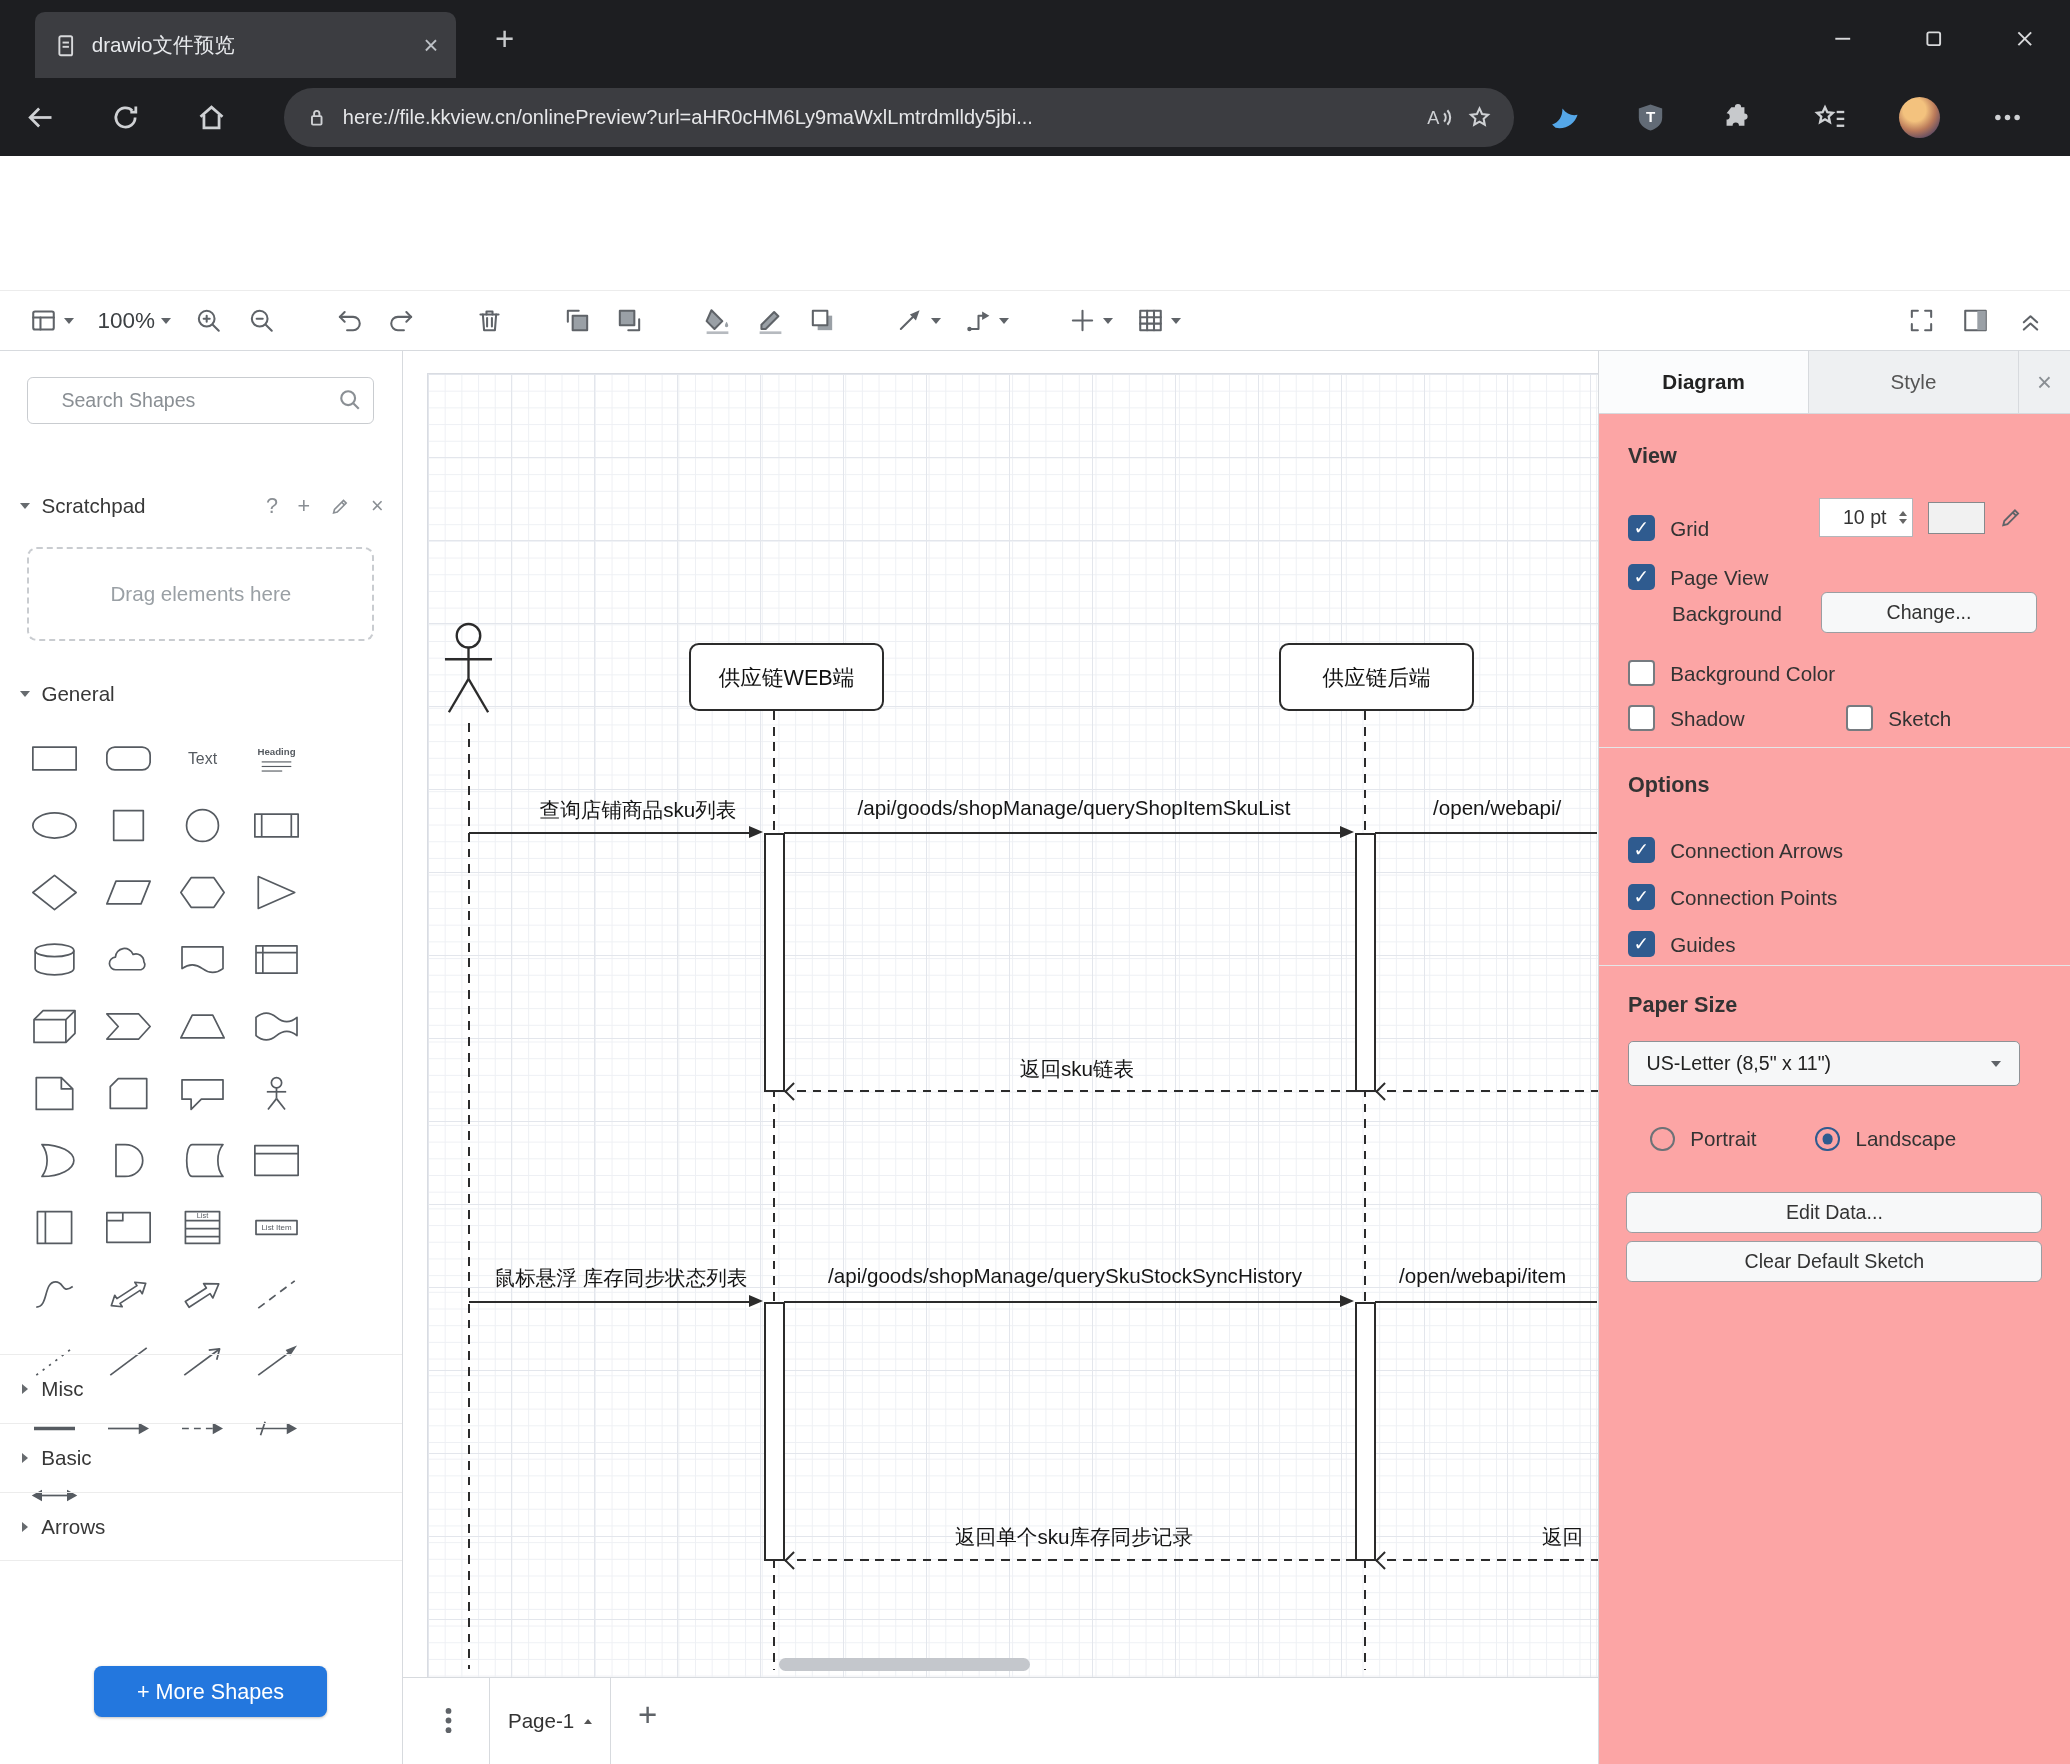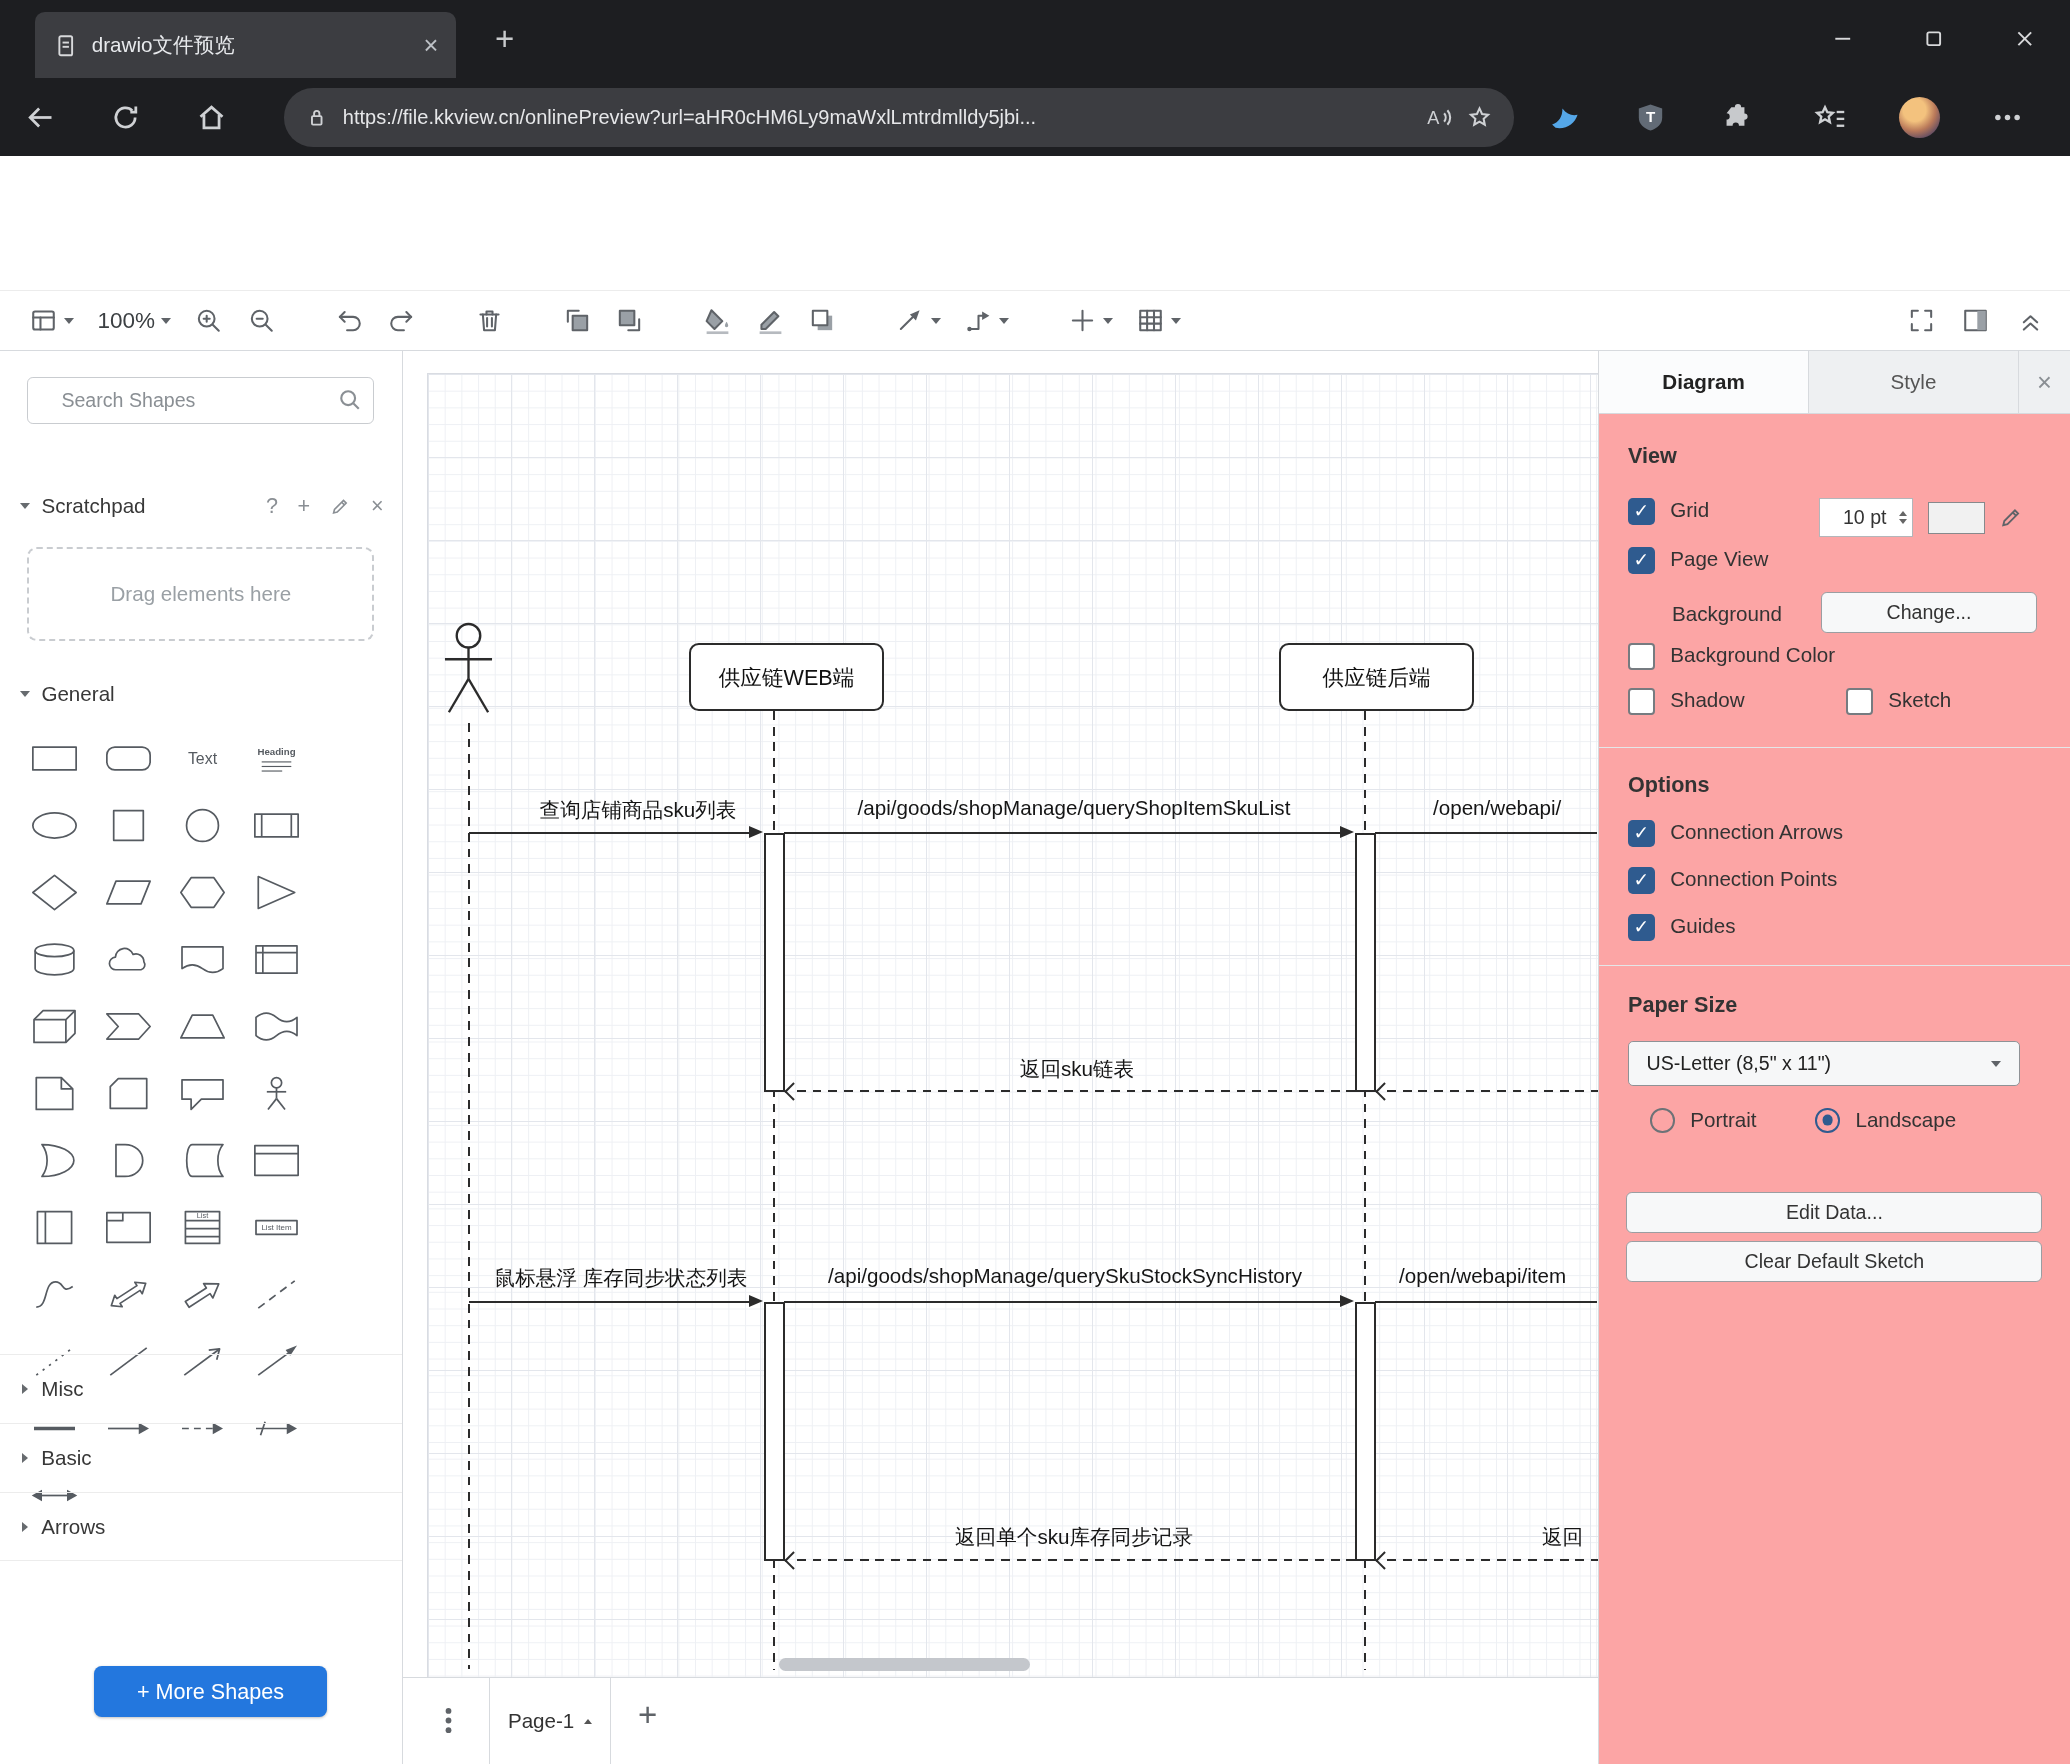--- a/index.html
+++ b/index.html
@@ -119,21 +119,21 @@
   
   .rightpanel { position:absolute; left:1598px; top:351px; width:472px; height:1413px; background:#fca5a5;
                 border-left:1px solid #d7dade; }
   .rp-tabs { position:absolute; left:0; top:0; width:100%; height:63px; display:flex; background:#eef0f2;
              border-bottom:1px solid #d7dade; }
   .rp-tab { width:210px; display:flex; align-items:center; justify-content:center; font-size:20.6px; color:#555; }
   .rp-tab.active { background:#fbfcfd; color:#222; font-weight:bold; border-right:1px solid #d7dade; }
   .rp-tab.inactive { border-right:1px solid #d7dade; }
   .rp-close { flex:1; display:flex; align-items:center; justify-content:center; color:#8a8f94; font-size:25.5px; }
   .rp-h { position:absolute; left:29px; font-size:21.6px; font-weight:bold; color:#333; }
-  .rp-row { position:absolute; left:29px; height:43px; display:flex; align-items:flex-start; gap:15.7px; }
+  .rp-row { position:absolute; left:29px; height:43px; display:flex; align-items:flex-end; gap:15.7px; }
   .rp-label { font-size:20.6px; color:#333; }
   .cb { width:26.5px; height:26.5px; flex:none; }
   .cb.on { background:#2f5b8f; border-radius:4.9px; color:#fff; display:flex; align-items:center;
            justify-content:center; font-size:18.6px; }
   .cb.on::after { content:"✓"; }
   .cb.off { background:#fff; border:2px solid #767b80; border-radius:3.9px; }
   .gridsize { position:absolute; left:220px; top:147px; width:94px; height:39px; border:1px solid #b3b6ba;
               background:#fff; display:flex; align-items:center; justify-content:flex-end;
               padding-right:25.5px; font-size:19.6px; color:#333; }
   .stepper { position:absolute; right:4.9px; top:50%; transform:translateY(-50%); display:flex;
@@ -211,21 +211,21 @@
       <svg width="33" height="33" viewBox="0 0 24 24" fill="none" stroke="#cfd1d4" stroke-width="2">
           <path d="M4 11.5 L12 4.5 l8 7"></path>
           <path d="M6.5 10 V19.5 h11 V10"></path>
         </svg>
     </div>
     <div class="pill">
       <svg width="25.5" height="25.5" viewBox="0 0 24 24" fill="none" stroke="#cfd1d4" stroke-width="1.8">
           <rect x="7.5" y="10.5" width="9" height="8" rx="1"></rect>
           <path d="M9.5 10.5 V8 a2.5 2.5 0 0 1 5 0 v2.5"></path>
         </svg>
-      <span class="url-text">https://file.kkview.cn/onlinePreview?url=aHR0cHM6Ly9maWxlLmtrdmlldy5jbi...</span>
+      <span class="url-text">here://file.kkview.cn/onlinePreview?url=aHR0cHM6Ly9maWxlLmtrdmlldy5jbi...</span>
       <svg width="29" height="29" viewBox="0 0 24 24" fill="none" stroke="#cfd1d4" stroke-width="1.7">
           <text x="3.5" y="17.5" font-size="15" fill="#cfd1d4" stroke="none">A</text>
           <path d="M17.5 8.5 a5.5 5.5 0 0 1 0 7"></path>
           <path d="M20.2 6 a9 9 0 0 1 0 12"></path>
         </svg>
       <svg width="29" height="29" viewBox="0 0 24 24" fill="none" stroke="#cfd1d4" stroke-width="1.7">
           <path d="M12 4.5 l2.1 4.6 5 .55 -3.7 3.4 1 4.95 -4.4 -2.5 -4.4 2.5 1 -4.95 -3.7 -3.4 5 -.55 z"></path>
         </svg>
     </div>
     <div class="ext-ic" style="left:1548px">

